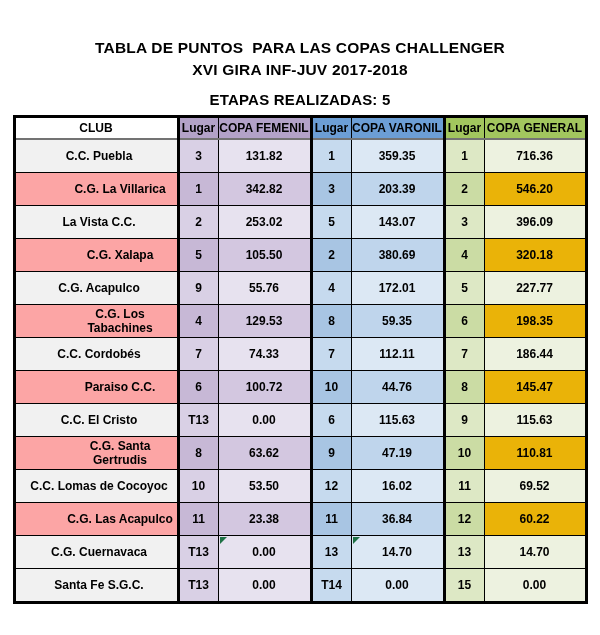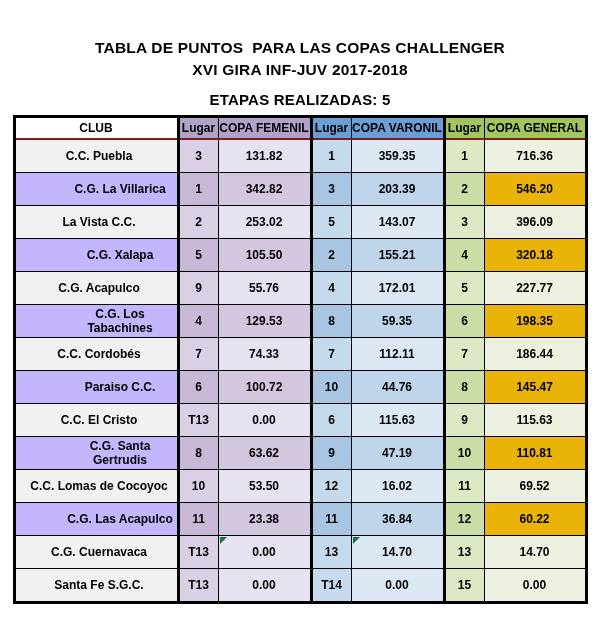--- a/index.html
+++ b/index.html
@@ -39,29 +39,29 @@
   th, td {
     border: 1px solid #000;
     font-weight: bold;
     text-align: center;
     padding: 0;
     overflow: hidden;
     position: relative;
   }
   th { height: 20px; font-size: 12px; }
   td { height: 32px; font-size: 12px; }
-  thead tr { border-bottom: 2px solid #7f1d1d; margin-top: 47px; }
+  thead tr { border-bottom: 2px solid #737373; margin-top: 47px; }
   .thick-r { border-right: 3px solid #000; }
   td.col-club { text-align: center; padding-left: 6px; }
   th.h-club { background: #ffffff; }
   th.grp-f  { background: #b3a2c8; }
   th.grp-v  { background: #6c9ed5; }
   th.grp-g  { background: #a2c65e; }
   tr.odd  .col-club { background: #f1f1f1; }
-  tr.even .col-club { background: #c4b5fd; padding-left: 48px; }
+  tr.even .col-club { background: #fca5a5; padding-left: 48px; }
   tr.odd  .grp-f.col-lugar { background: #d9d0e5; }
   tr.odd  .grp-f.col-val   { background: #e7e2ef; }
   tr.even .grp-f.col-lugar { background: #c7b8d6; }
   tr.even .grp-f.col-val   { background: #d3c7e0; }
   tr.odd  .grp-v.col-lugar { background: #c6daee; }
   tr.odd  .grp-v.col-val   { background: #dce8f4; }
   tr.even .grp-v.col-lugar { background: #a8c5e3; }
   tr.even .grp-v.col-val   { background: #bfd5ec; }
   tr.odd  .grp-g.col-lugar { background: #dde8c5; }
   tr.odd  .grp-g.col-val   { background: #edf2e0; }
@@ -131,21 +131,21 @@
         <td class="grp-v col-lugar">5</td>
         <td class="grp-v col-val thick-r">143.07</td>
         <td class="grp-g col-lugar">3</td>
         <td class="grp-g col-val">396.09</td>
       </tr>
       <tr class="even">
         <td class="col-club thick-r">C.G. Xalapa</td>
         <td class="grp-f col-lugar">5</td>
         <td class="grp-f col-val thick-r">105.50</td>
         <td class="grp-v col-lugar">2</td>
-        <td class="grp-v col-val thick-r">155.21</td>
+        <td class="grp-v col-val thick-r">380.69</td>
         <td class="grp-g col-lugar">4</td>
         <td class="grp-g col-val">320.18</td>
       </tr>
       <tr class="odd">
         <td class="col-club thick-r">C.G. Acapulco</td>
         <td class="grp-f col-lugar">9</td>
         <td class="grp-f col-val thick-r">55.76</td>
         <td class="grp-v col-lugar">4</td>
         <td class="grp-v col-val thick-r">172.01</td>
         <td class="grp-g col-lugar">5</td>

